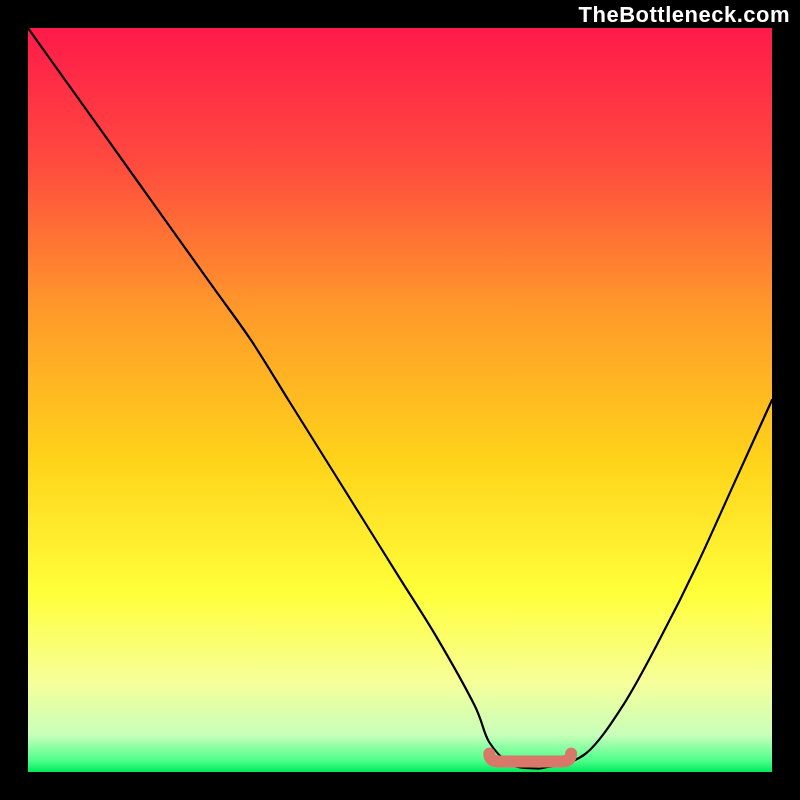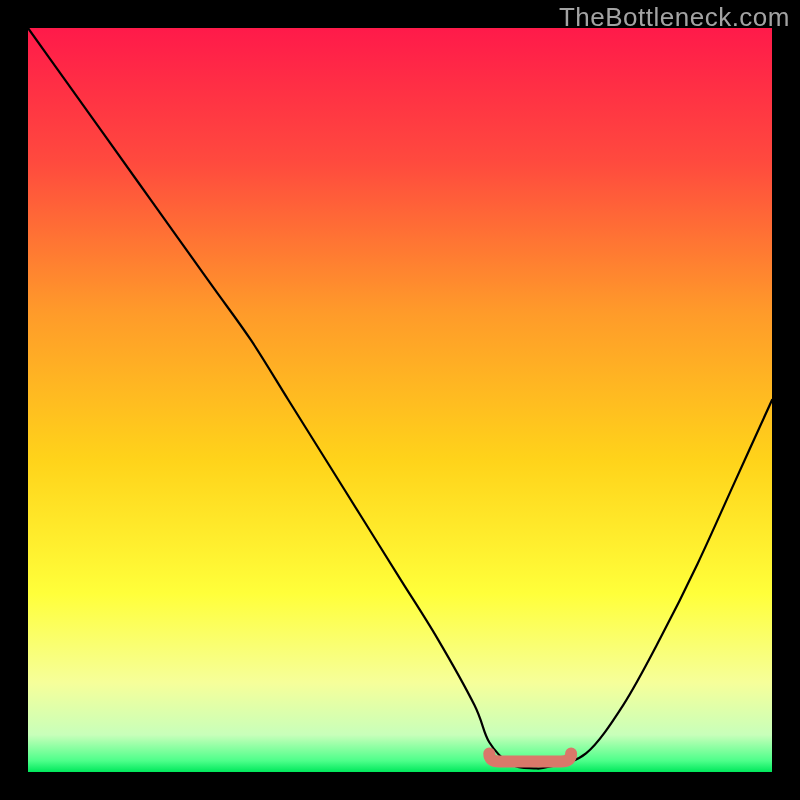--- a/index.html
+++ b/index.html
@@ -14,23 +14,23 @@
   .frame {
     position: relative;
     width: 800px;
     height: 800px;
     background: #000;
   }
   .watermark {
     position: absolute;
     top: 2px;
     right: 10px;
-    color: #a3a3a3;
-    font-size: 26px;
-    font-weight: 400;
+    color: #ffffff;
+    font-size: 22px;
+    font-weight: 700;
     letter-spacing: 0.5px;
     z-index: 10;
   }
   .plot-wrap {
     position: absolute;
     left: 28px;
     top: 28px;
     width: 744px;
     height: 744px;
     background: #000;

